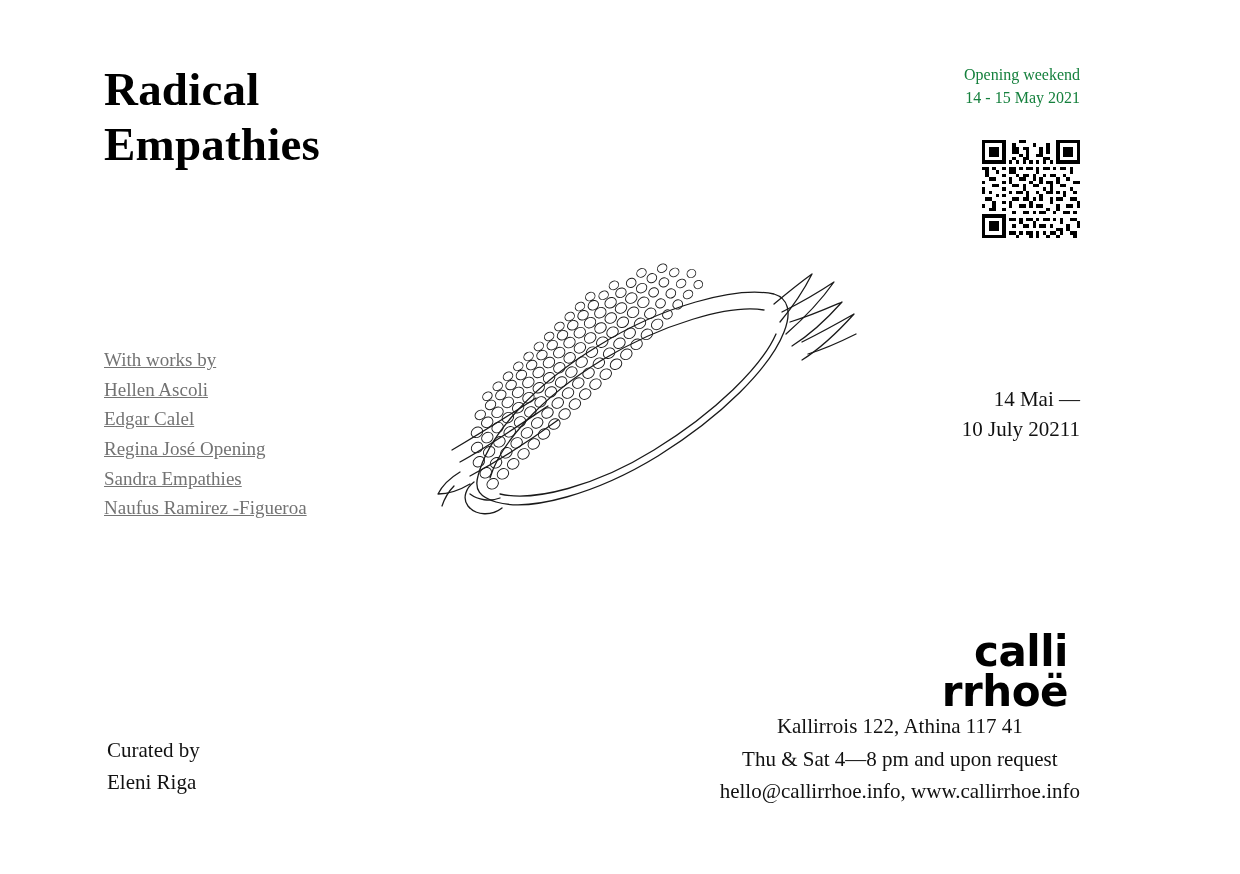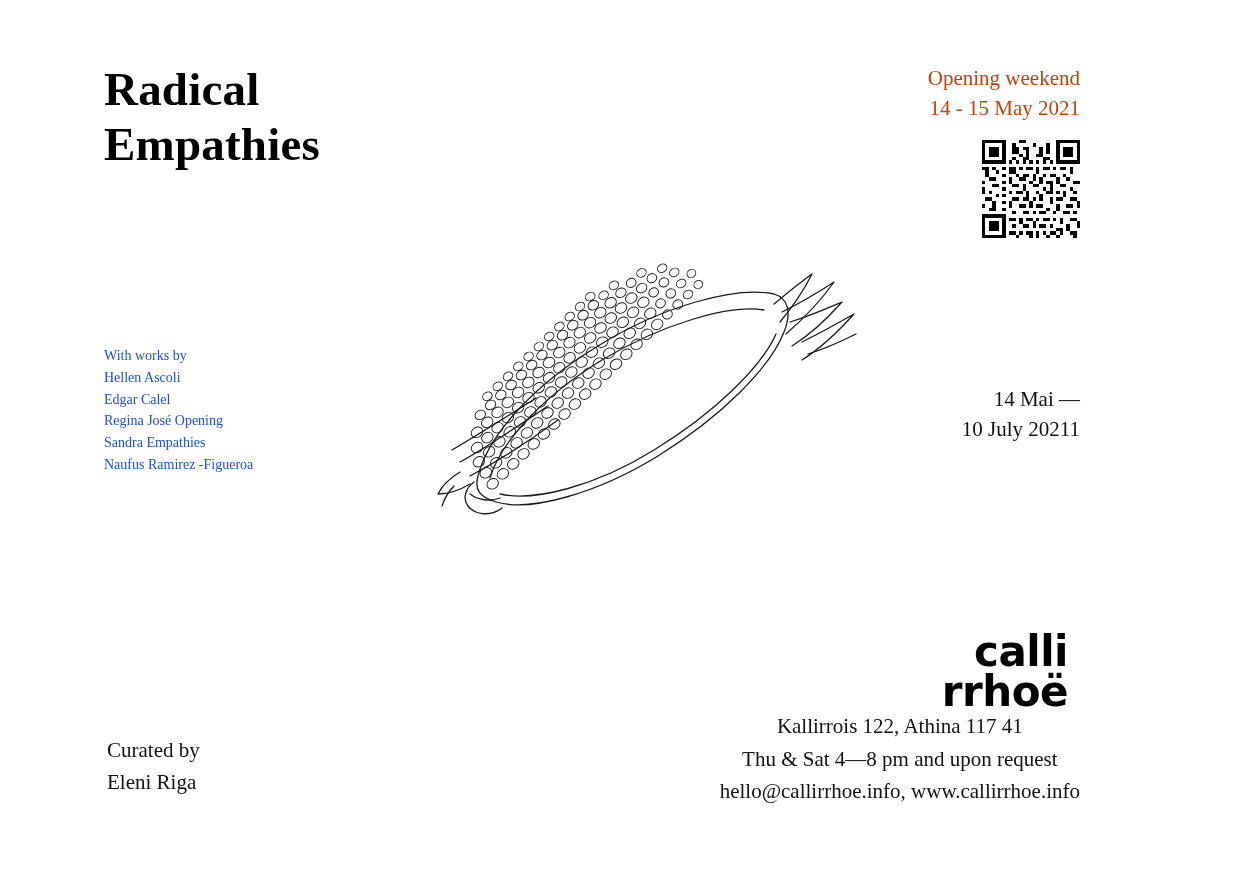--- a/index.html
+++ b/index.html
@@ -37,23 +37,24 @@
 
   
   .artists-block {
     position: absolute;
     left: 104px;
     top: 345px;
     line-height: 1.56;
   }
   .artists-block .heading,
   .artists-block .artist {
-    font-size: 14px;
-    color: #1d4ed8;
+    font-size: 19px;
+    color: #737373;
     white-space: nowrap;
+    text-decoration: underline;
   }
 
   
   .curator-block {
     position: absolute;
     left: 107px;
     top: 735px;
     line-height: 1.5;
   }
   .curator-block .label,
@@ -65,22 +66,22 @@
 
   
   .opening-block {
     position: absolute;
     right: 104px;
     top: 64px;
     text-align: right;
     line-height: 1.42;
   }
   .opening-block div {
-    font-size: 21px;
-    color: #c2410c;
+    font-size: 16px;
+    color: #15803d;
     white-space: nowrap;
   }
 
   
   .qr-wrap {
     position: absolute;
     right: 104px;
     top: 140px;
     width: 98px;
     height: 98px;

